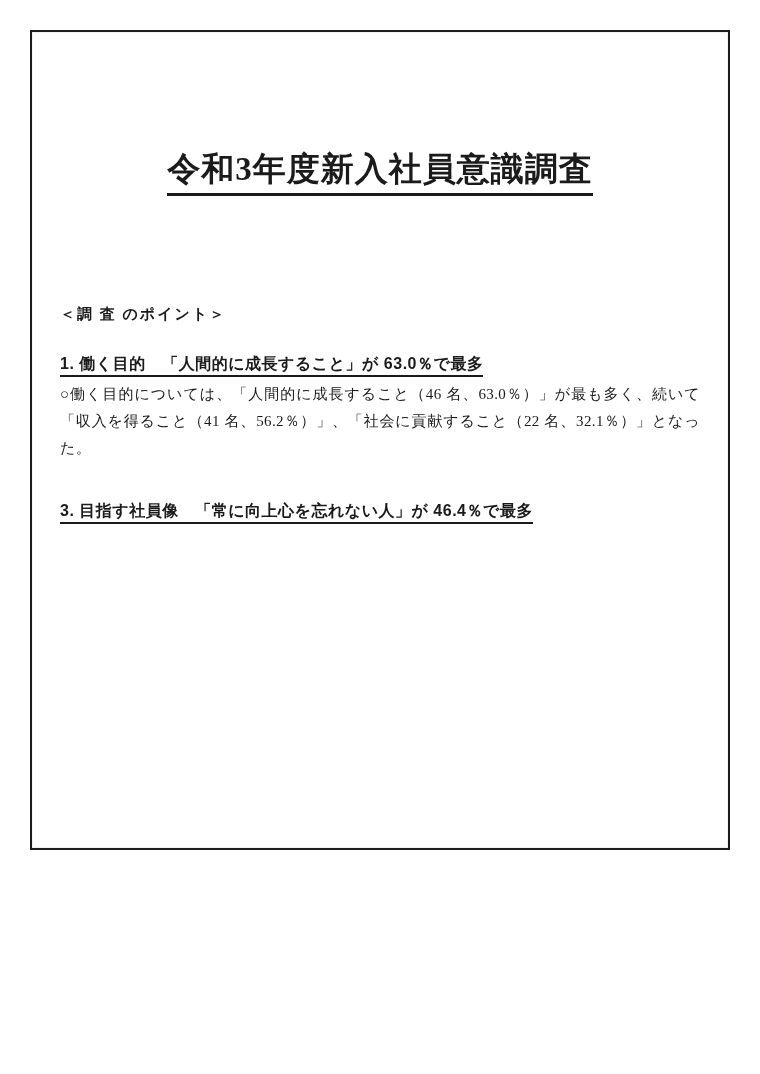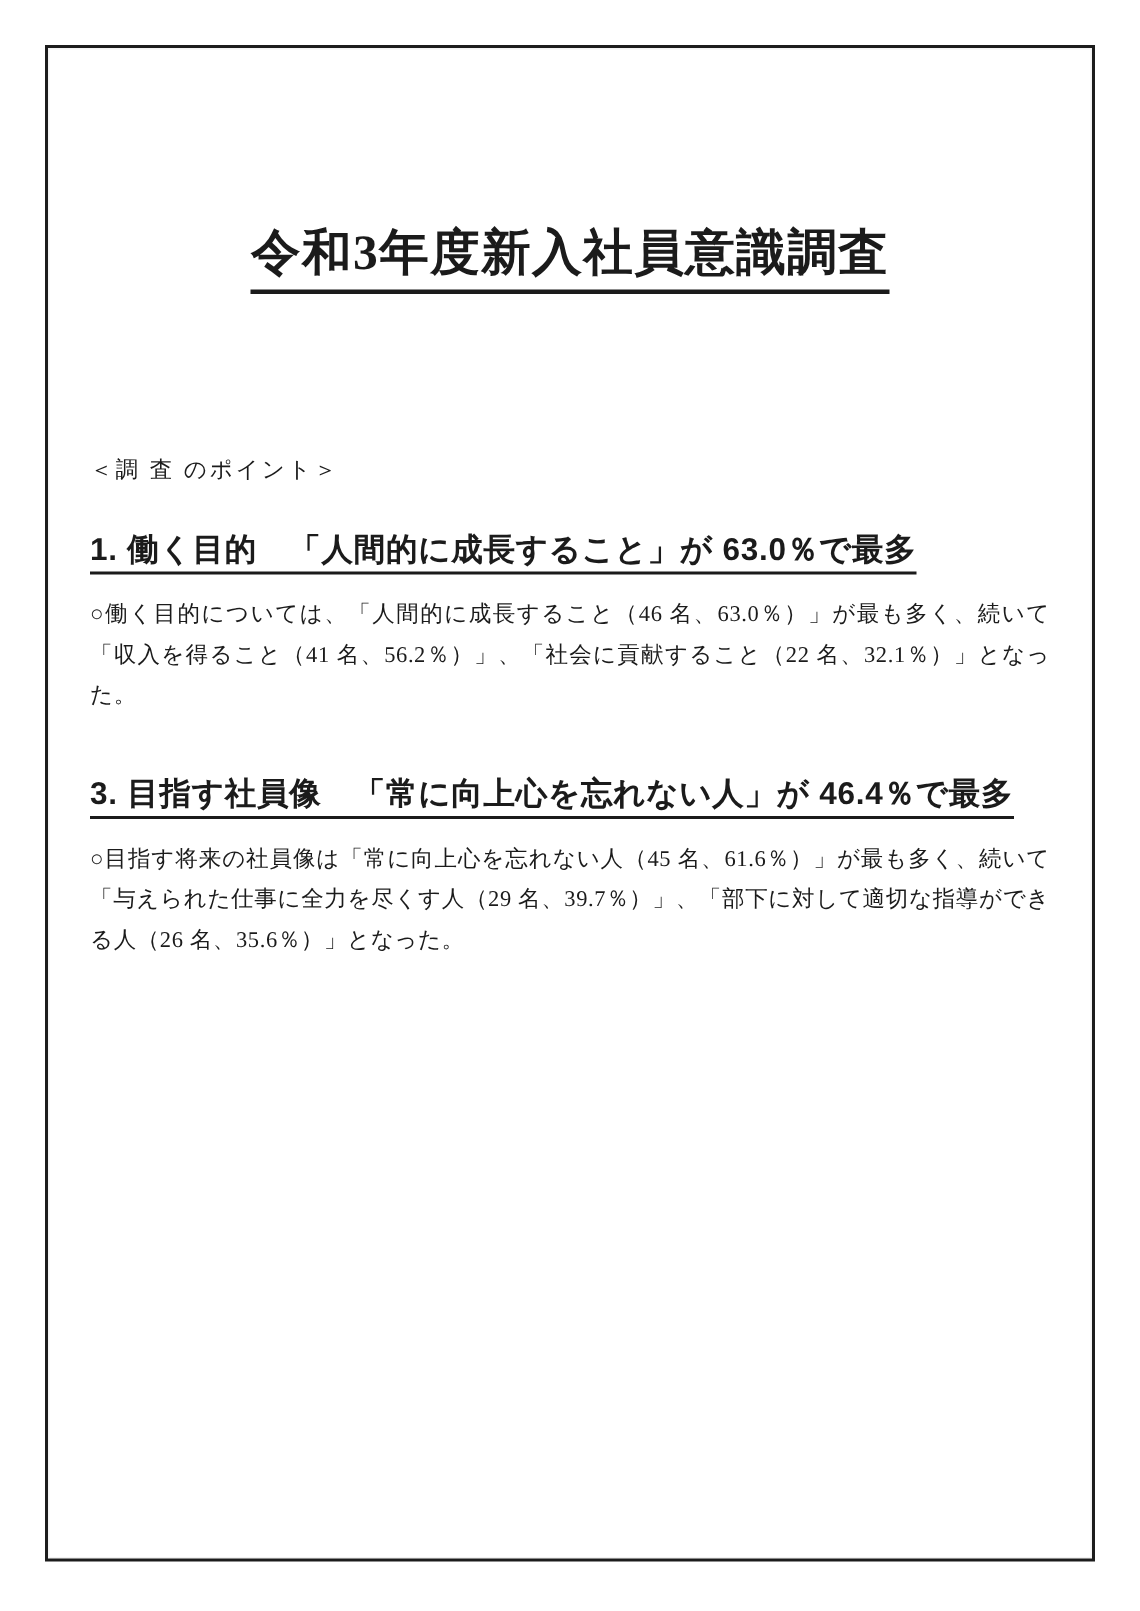--- a/index.html
+++ b/index.html
@@ -9,21 +9,21 @@
     color:#1b1b1b;
     font-family:"Liberation Serif","DejaVu Serif",serif;
     -webkit-font-smoothing:antialiased;
     overflow:hidden;
   }
   .page{width:760px;height:1074px;position:relative;background:#ffffff;}
   .frame{
     box-sizing:border-box;
     position:absolute;
     left:30px;top:30px;
-    width:700px;height:1011px;
+    width:700px;height:820px;
     border:2px solid #1c1c1c;
     box-shadow:inset 0 0 0 1px #f2f2f2;
     padding:0 28px;
     overflow:hidden;
   }
   .title-wrap{
     margin-top:118px;
     text-align:center;
   }
   .title-text{
@@ -32,39 +32,39 @@
     font-weight:bold;
     line-height:1.2;
     letter-spacing:1px;
     border-bottom:3px solid #1b1b1b;
     padding-bottom:3px;
     font-family:"Liberation Serif","DejaVu Serif",serif;
   }
   .points{
     margin-top:108px;
     font-size:15px;
-    font-weight:normal;
+    font-weight:bold;
     letter-spacing:2px;
     line-height:20px;
   }
   .sec h2{
     margin:0;
-    font-size:21px;
+    font-size:16px;
     line-height:1.25;
     font-weight:bold;
     font-family:"Liberation Sans","DejaVu Sans",sans-serif;
     letter-spacing:0.5px;
   }
   .sec h2 .h-text{
     display:inline;
     border-bottom:2px solid #1b1b1b;
     padding-bottom:3px;
   }
   .sec p{
-    margin:17px 0 0 0;
+    margin:7px 0 0 0;
     font-size:15px;
     line-height:27px;
     letter-spacing:0.4px;
     text-align:justify;
   }
   .sec-1{margin-top:30px;}
   .sec-2{margin-top:44px;}
   .sec-3{margin-top:39px;}
   .sec-4{margin-top:41px;}
   .sec-4 p{
@@ -85,18 +85,17 @@
     <div class="points">＜調 査 のポイント＞</div>
 
     <section class="sec sec-1">
       <h2><span class="h-text">1. 働く目的　「人間的に成長すること」が 63.0％で最多</span></h2>
       <p>○働く目的については、「人間的に成長すること（46 名、63.0％）」が最も多く、続いて「収入を得ること（41 名、56.2％）」、「社会に貢献すること（22 名、32.1％）」となった。</p>
     </section>
 
 
     <section class="sec sec-3">
       <h2><span class="h-text">3. 目指す社員像　「常に向上心を忘れない人」が 46.4％で最多</span></h2>
-      <p>○目指す将来の社員像は「常に向上心を忘れない人（45 名、61.6％）」が最も多く、続いて「与えられた仕事に全力を尽くす人（29 名、39.7％）」、「部下に対して適切な指導ができる人（26 名、35.6％）」となった。</p>
     </section>
 
 
   </div>
 </div>
 
 </body></html>

